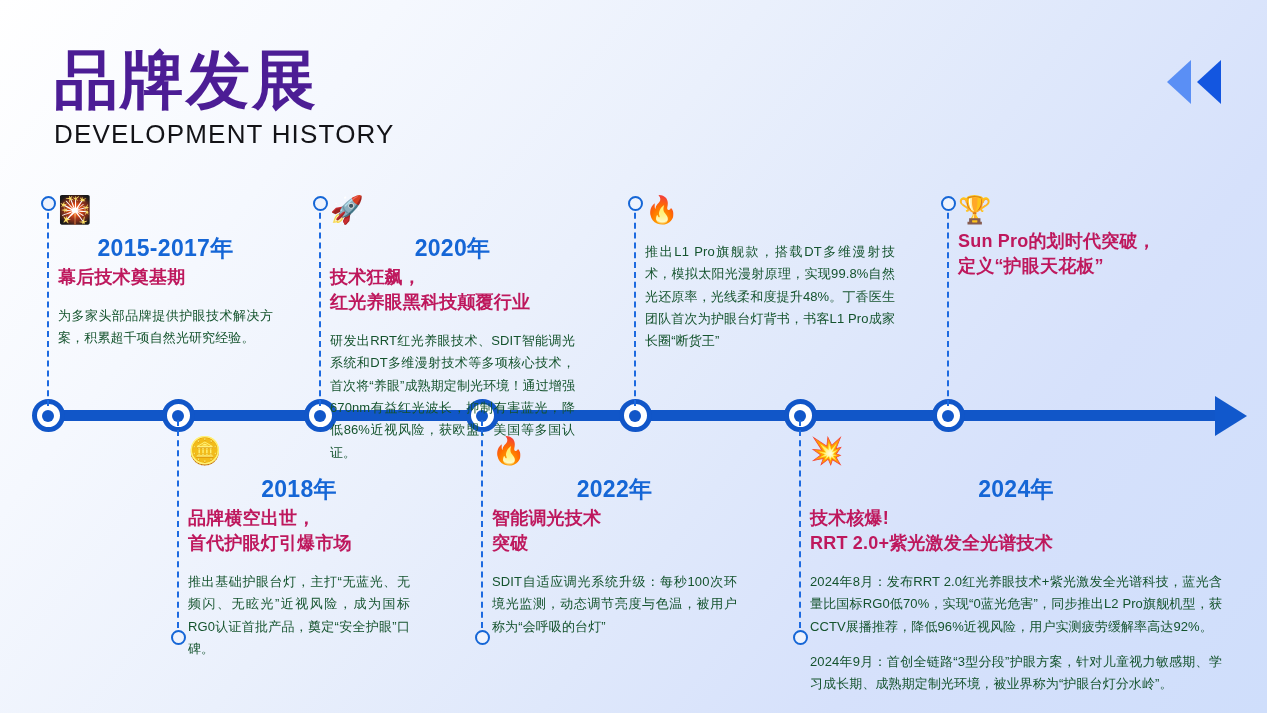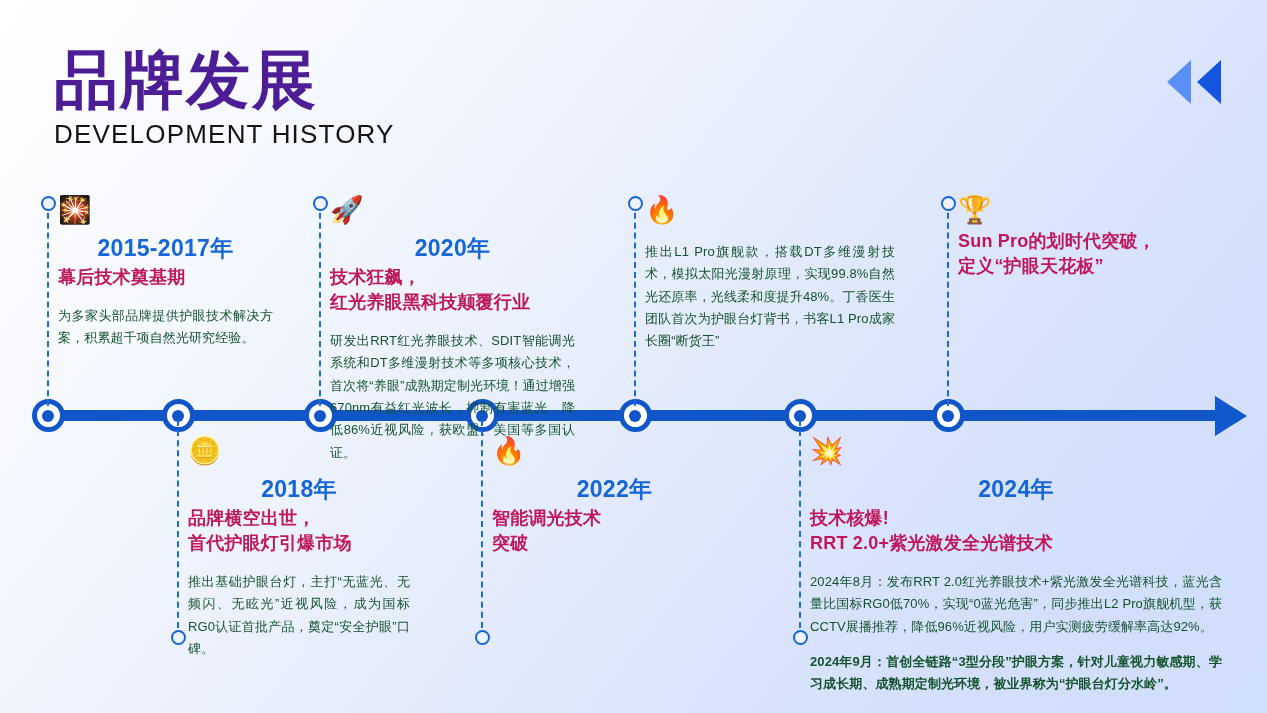--- a/index.html
+++ b/index.html
@@ -76,21 +76,21 @@
     letter-spacing:.3px; margin-top:9px; line-height:1.18;text-align:center;
   }
   .subtitle {
     font-size:18px; font-weight:900; color:#be185d;
     line-height:1.38; margin-top:3px; letter-spacing:.2px;
   }
   .body {
     font-size:13px; color:#14532d; line-height:1.72;
     margin-top:15px; text-align:justify; letter-spacing:.1px;
   }
-  .body p + p { margin-top:13px;font-weight:bold; }
+  .body p + p { margin-top:13px; }
 </style>
 </head>
 <body>
 
 <div id="header">
   <div id="title-cn">品牌发展</div>
   <div id="title-en">DEVELOPMENT HISTORY</div>
 </div>
 
 <div id="deco">
@@ -148,20 +148,23 @@
       <div class="year">2020年</div>
       <div class="subtitle">技术狂飙，<br>红光养眼黑科技颠覆行业</div>
       <div class="body">
         <p>研发出RRT红光养眼技术、SDIT智能调光系统和DT多维漫射技术等多项核心技术，首次将“养眼”成熟期定制光环境！通过增强670nm有益红光波长，抑制有害蓝光，降低86%近视风险，获欧盟、美国等多国认证。</p>
       </div>
     </div>
     <div class="entry" style="left: 492px; top: 437px; width: 245px;">
       <div class="emoji">🔥</div>
       <div class="year">2022年</div>
       <div class="subtitle">智能调光技术<br>突破</div>
+      <div class="body">
+        <p>SDIT自适应调光系统升级：每秒100次环境光监测，动态调节亮度与色温，被用户称为“会呼吸的台灯”</p>
+      </div>
     </div>
     <div class="entry" style="left: 645px; top: 196px; width: 250px;">
       <div class="emoji">🔥</div>
       <div class="body">
         <p>推出L1 Pro旗舰款，搭载DT多维漫射技术，模拟太阳光漫射原理，实现99.8%自然光还原率，光线柔和度提升48%。丁香医生团队首次为护眼台灯背书，书客L1 Pro成家长圈“断货王”</p>
       </div>
     </div>
     <div class="entry" style="left: 810px; top: 437px; width: 412px;">
       <div class="emoji">💥</div>
       <div class="year">2024年</div>

